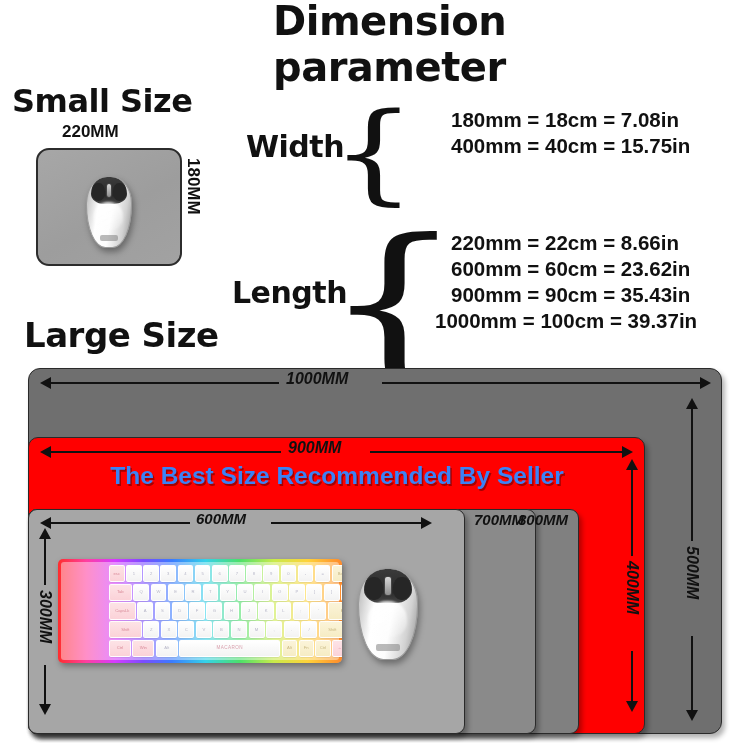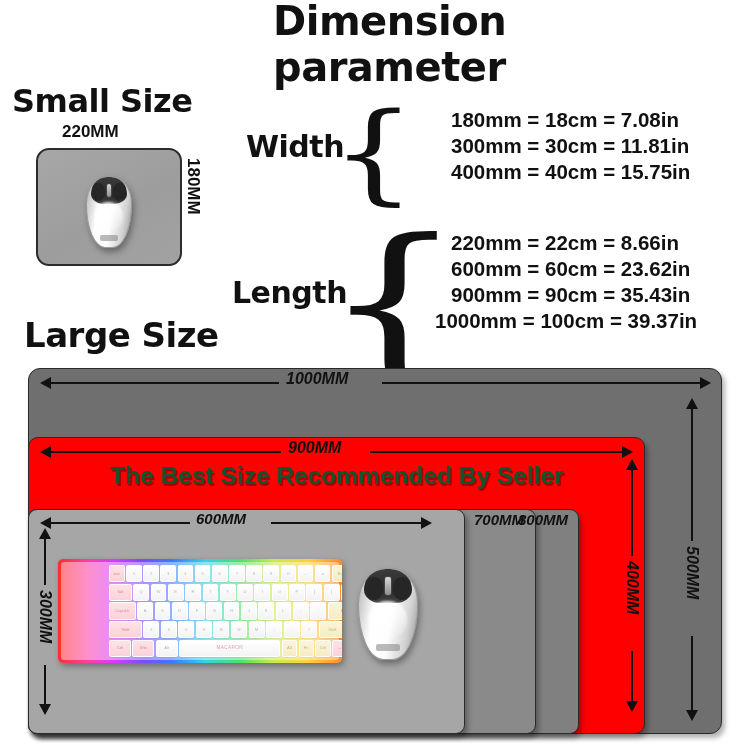--- a/index.html
+++ b/index.html
@@ -142,21 +142,21 @@
     writing-mode:vertical-rl; text-orientation:mixed;
   }
 
   
   #best-size {
     position:absolute; left:42px; top:462px; width:590px;
     text-align:center;
     font-family:"Liberation Sans", sans-serif;
     font-weight:700;
     font-size:24.5px;
-    color:#14532d;
+    color:#3b82f6;
     text-shadow:1.5px 1.5px 0 rgba(90,0,0,0.55);
     white-space:nowrap;
   }
 
   
   .mouse { position:absolute; }
   .mouse .body {
     position:absolute; inset:0;
     border-radius:46% 46% 42% 42% / 38% 38% 60% 60%;
     background:
@@ -253,21 +253,20 @@
 
   <div id="title" class="comic">Dimension parameter</div>
 
   <div id="params">
 
     <div class="group">
       <div id="w-label" class="grp-label comic">Width</div>
       <div id="w-brace" class="brace">{</div>
       <div id="w-rows" class="rows">
         <div class="listtxt">180mm = 18cm = 7.08in</div>
-        <div class="listtxt">300mm = 30cm = 11.81in</div>
         <div class="listtxt">400mm = 40cm = 15.75in</div>
       </div>
     </div>
 
     <div class="group">
       <div id="l-label" class="grp-label comic">Length</div>
       <div id="l-brace" class="brace">{</div>
       <div id="l-rows" class="rows">
         <div class="listtxt">220mm = 22cm = 8.66in</div>
         <div class="listtxt">600mm = 60cm = 23.62in</div>

